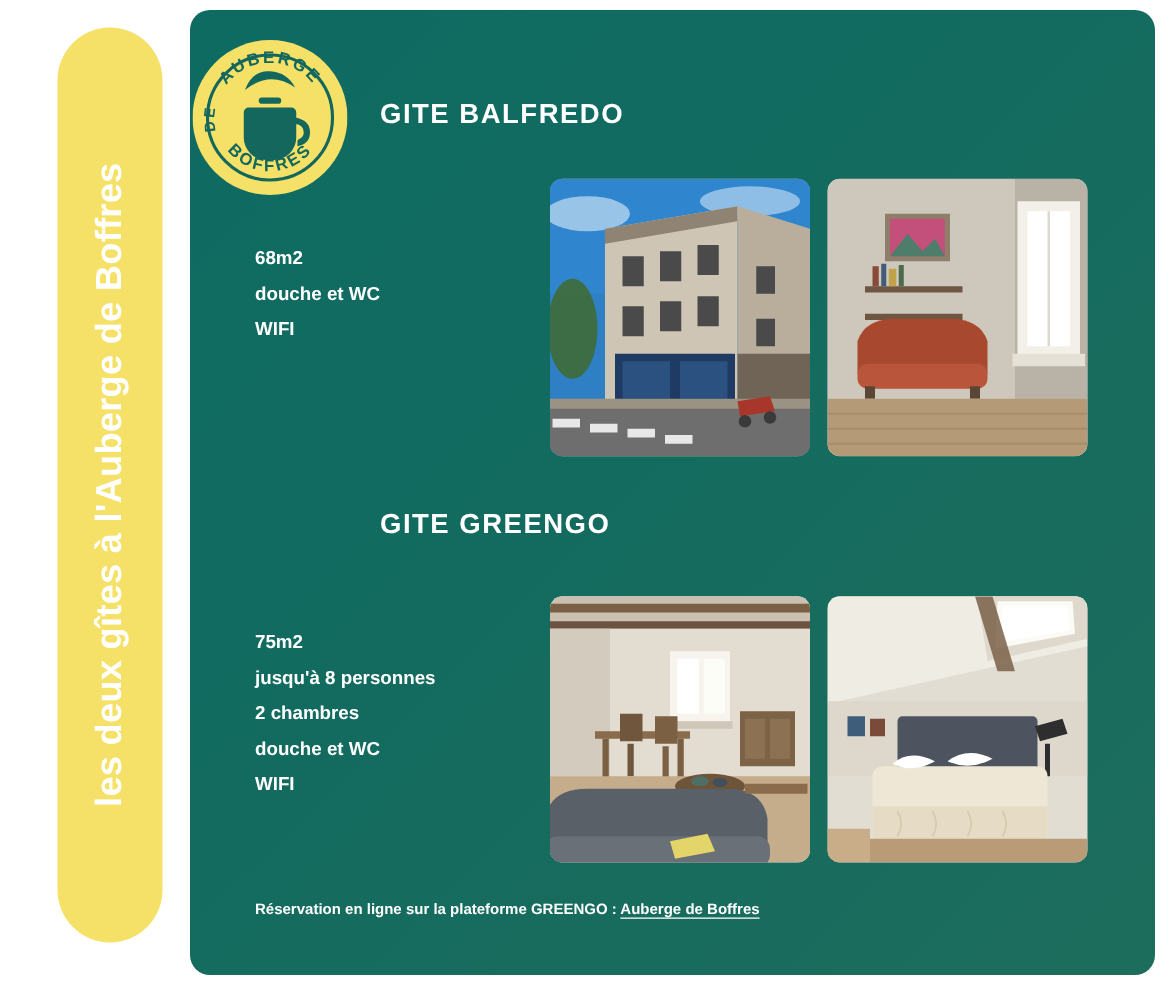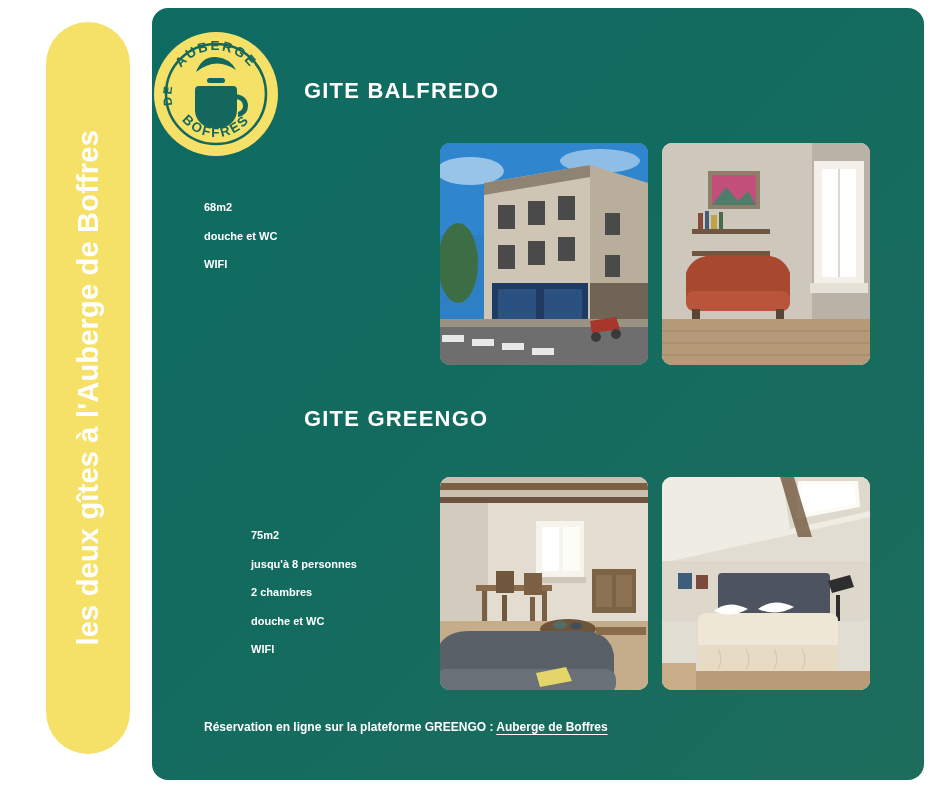--- a/index.html
+++ b/index.html
@@ -63,27 +63,27 @@
     letter-spacing: 1.2px;
     white-space: nowrap;
   }
   #title-balfredo { left: 152px; top: 70px; }
   #title-ardecho  { left: 152px; top: 398px; }
 
   
   .specs {
     position: absolute;
     color: #ffffff;
-    font-size: 11px;
+    font-size: 15px;
     font-weight: bold;
     line-height: 28.5px;
     list-style: none;
   }
   #specs-balfredo { left: 52px; top: 185px; }
-  #specs-ardecho  { left: 52px; top: 513px; margin-left: 47px; }
+  #specs-ardecho  { left: 52px; top: 492px; }
 
   
   .photo {
     position: absolute;
     border-radius: 10px;
     overflow: hidden;
     background: #cfc9bd;
   }
   .photo svg { display: block; width: 100%; height: 100%; }
 

